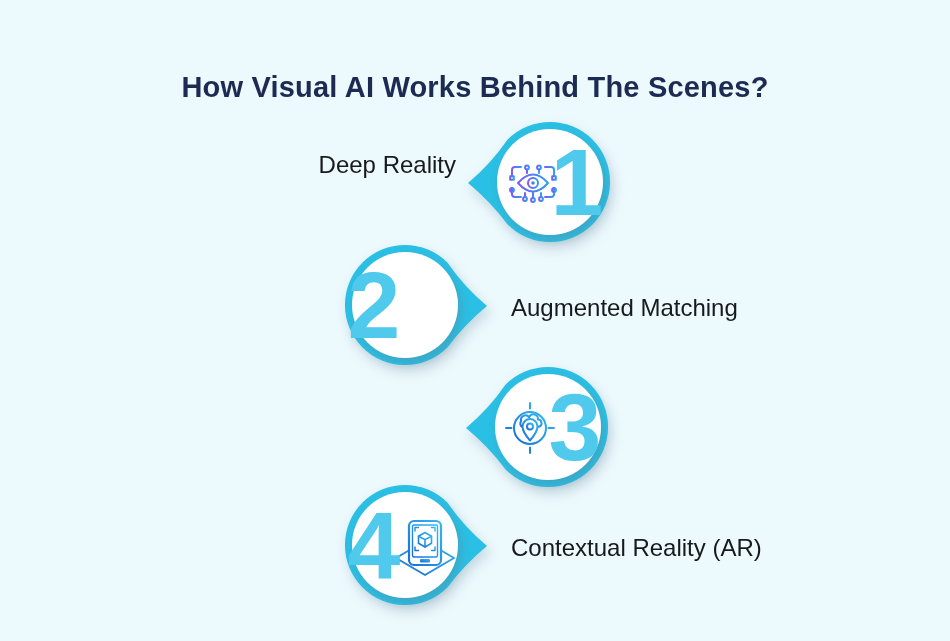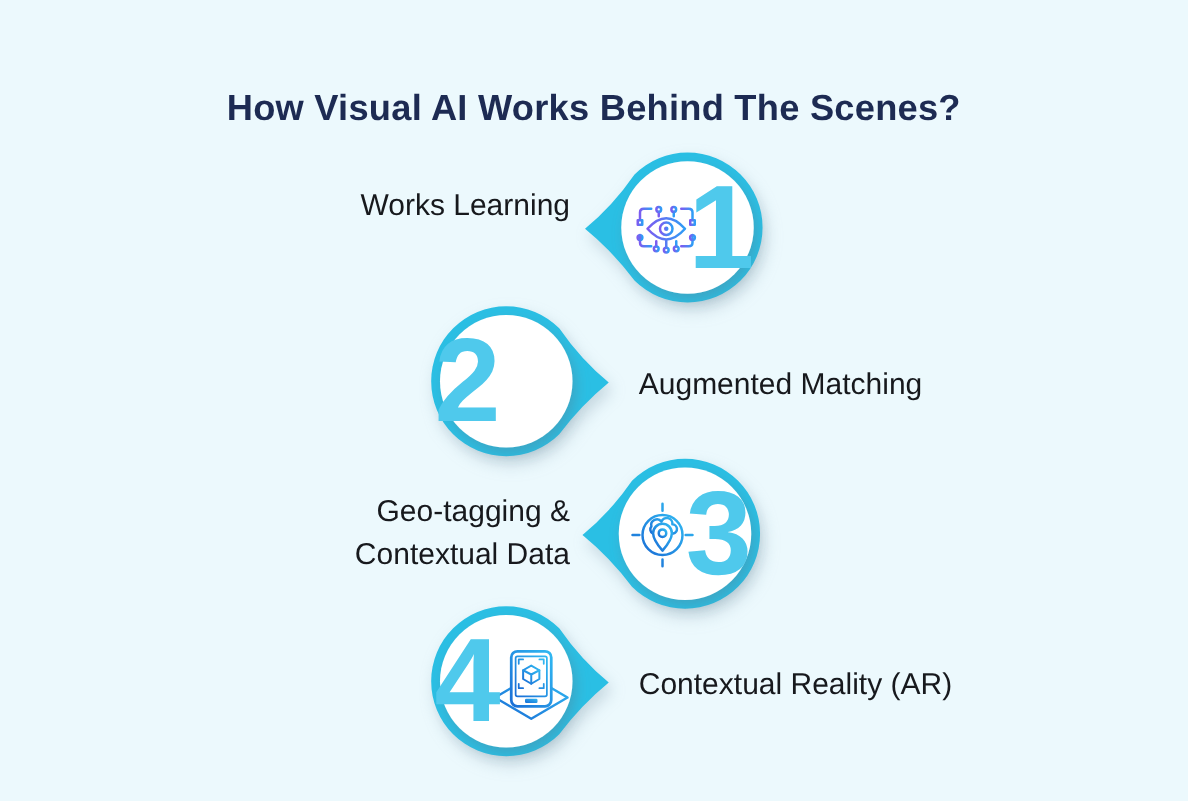--- a/index.html
+++ b/index.html
@@ -45,21 +45,21 @@
       <linearGradient id="gradBlue" x1="0" y1="1" x2="1" y2="0">
         <stop offset="0" style="stop-color:var(--icon-blue-dark)"></stop>
         <stop offset="1" style="stop-color:var(--icon-blue-light)"></stop>
       </linearGradient>
     </defs>
   </svg>
 
   <h1 class="title">How Visual AI Works Behind The Scenes?</h1>
 
   <div class="label right-align" style="right:494px;top:148px;">
-    <div>Works Learning</div>
+    <div>Deep Reality</div>
   </div>
   <div class="badge" style="left:460px;top:107px;">
     <svg width="160" height="145" viewBox="0 0 160 145">
       <path class="teal" d="M 8 76 Q 30 58 47.6 32.6 A 60 60 0 1 1 47.6 117.4 Q 30 94 8 76 Z"></path>
       <circle cx="90" cy="75" r="53" fill="#ffffff" filter="url(#whiteShadow)"></circle>
       <g transform="translate(73,76)" class="ic" stroke="url(#gradVision)" stroke-width="2">
         <path d="M -12 -16 H -18 Q -21 -16 -21 -13 V -7"></path>
         <path d="M 12 -16 H 18 Q 21 -16 21 -13 V -7"></path>
         <path d="M -12 14 H -18 Q -21 14 -21 11 V 5"></path>
         <path d="M 12 14 H 18 Q 21 14 21 11 V 5"></path>
@@ -86,24 +86,20 @@
     <svg width="160" height="145" viewBox="0 0 160 145">
       <path class="teal" d="M 152 76 Q 130 58 112.4 32.6 A 60 60 0 1 0 112.4 117.4 Q 130 94 152 76 Z"></path>
       <circle cx="70" cy="75" r="53" fill="#ffffff" filter="url(#whiteShadow)"></circle>
       <text class="num" x="39" y="75" text-anchor="middle" dominant-baseline="central">2</text>
     </svg>
   </div>
   <div class="label" style="left:511px;top:291px;">
     <div>Augmented Matching</div>
   </div>
 
-  <div class="label right-align" style="right:494px;top:393px;">
-    <div>Geo-tagging &amp;</div>
-    <div>Contextual Data</div>
-  </div>
   <div class="badge" style="left:458px;top:352px;">
     <svg width="160" height="145" viewBox="0 0 160 145">
       <path class="teal" d="M 8 76 Q 30 58 47.6 32.6 A 60 60 0 1 1 47.6 117.4 Q 30 94 8 76 Z"></path>
       <circle cx="90" cy="75" r="53" fill="#ffffff" filter="url(#whiteShadow)"></circle>
       <g transform="translate(72,75)" class="ic" stroke="url(#gradBlue)" stroke-width="2">
         <circle cx="0" cy="1" r="16"></circle>
         <path d="M 0 -24 V -18.5 M 0 20.5 V 26 M -24 1 H -18.5 M 18.5 1 H 24"></path>
         <g transform="translate(-12.3,-15.8) scale(0.82)" stroke-width="2.4">
           <path d="M25.5 19a4.5 4.5 0 0 0-.88-8.91A5.5 5.5 0 0 0 14 7.5a5.5 5.5 0 0 0-9.8 4.6A4.5 4.5 0 0 0 5.5 19z"></path>
         </g>

